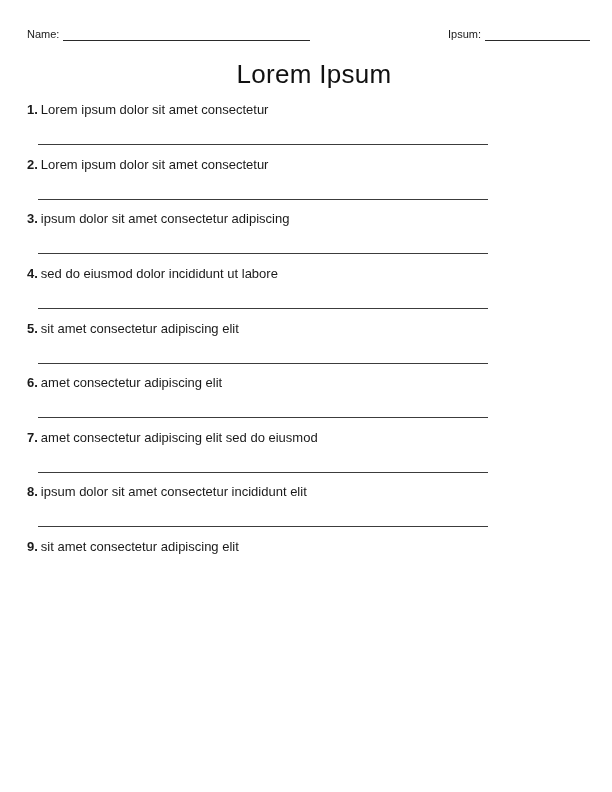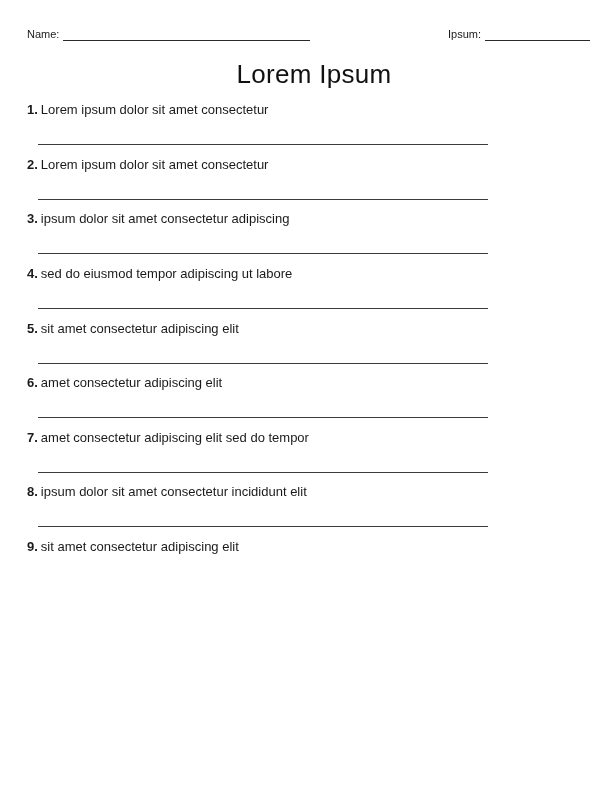--- a/index.html
+++ b/index.html
@@ -120,33 +120,33 @@
       </div>
       <div class="q-item">
         <div class="q-text"><span class="q-num">2.</span><span>Lorem ipsum dolor sit amet consectetur</span></div>
         <div class="q-line"></div>
       </div>
       <div class="q-item">
         <div class="q-text"><span class="q-num">3.</span><span>ipsum dolor sit amet consectetur adipiscing</span></div>
         <div class="q-line"></div>
       </div>
       <div class="q-item">
-        <div class="q-text"><span class="q-num">4.</span><span>sed do eiusmod tempor adipiscing ut labore</span></div>
+        <div class="q-text"><span class="q-num">4.</span><span>sed do eiusmod dolor incididunt ut labore</span></div>
         <div class="q-line"></div>
       </div>
       <div class="q-item">
         <div class="q-text"><span class="q-num">5.</span><span>sit amet consectetur adipiscing elit</span></div>
         <div class="q-line"></div>
       </div>
       <div class="q-item">
         <div class="q-text"><span class="q-num">6.</span><span>amet consectetur adipiscing elit</span></div>
         <div class="q-line"></div>
       </div>
       <div class="q-item">
-        <div class="q-text"><span class="q-num">7.</span><span>amet consectetur adipiscing elit sed do tempor</span></div>
+        <div class="q-text"><span class="q-num">7.</span><span>amet consectetur adipiscing elit sed do eiusmod</span></div>
         <div class="q-line"></div>
       </div>
       <div class="q-item">
         <div class="q-text"><span class="q-num">8.</span><span>ipsum dolor sit amet consectetur incididunt elit</span></div>
         <div class="q-line"></div>
       </div>
       <div class="q-item">
         <div class="q-text"><span class="q-num">9.</span><span>sit amet consectetur adipiscing elit</span></div>
         <div class="q-line"></div>
       </div>

